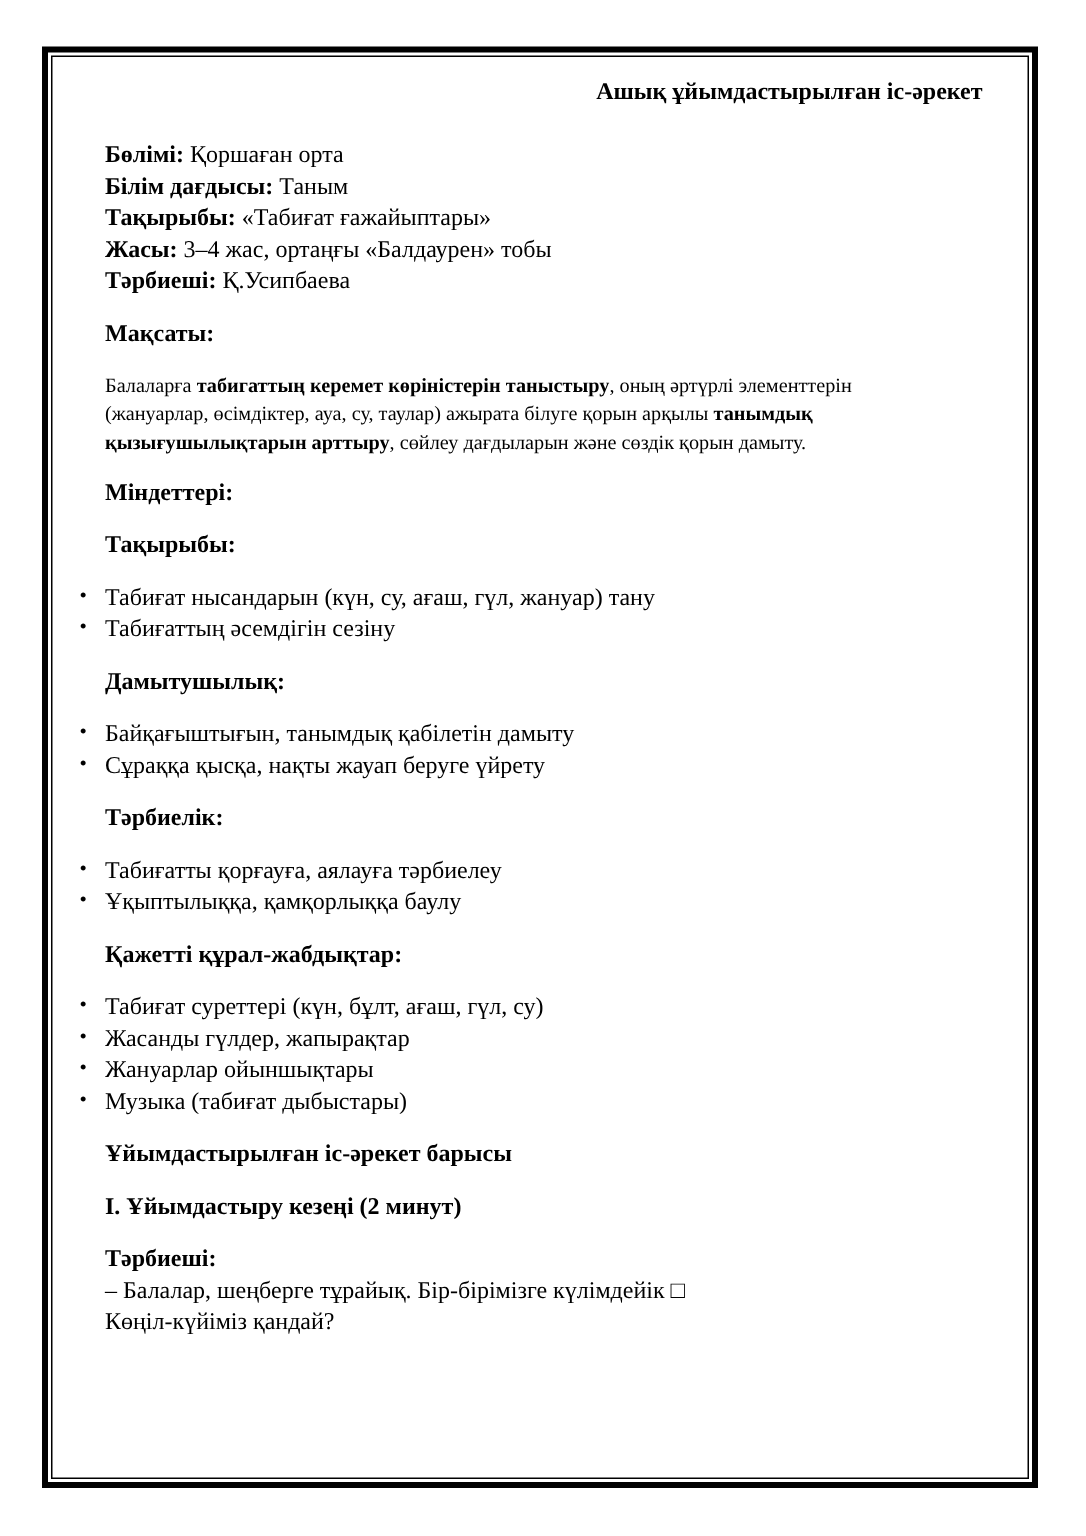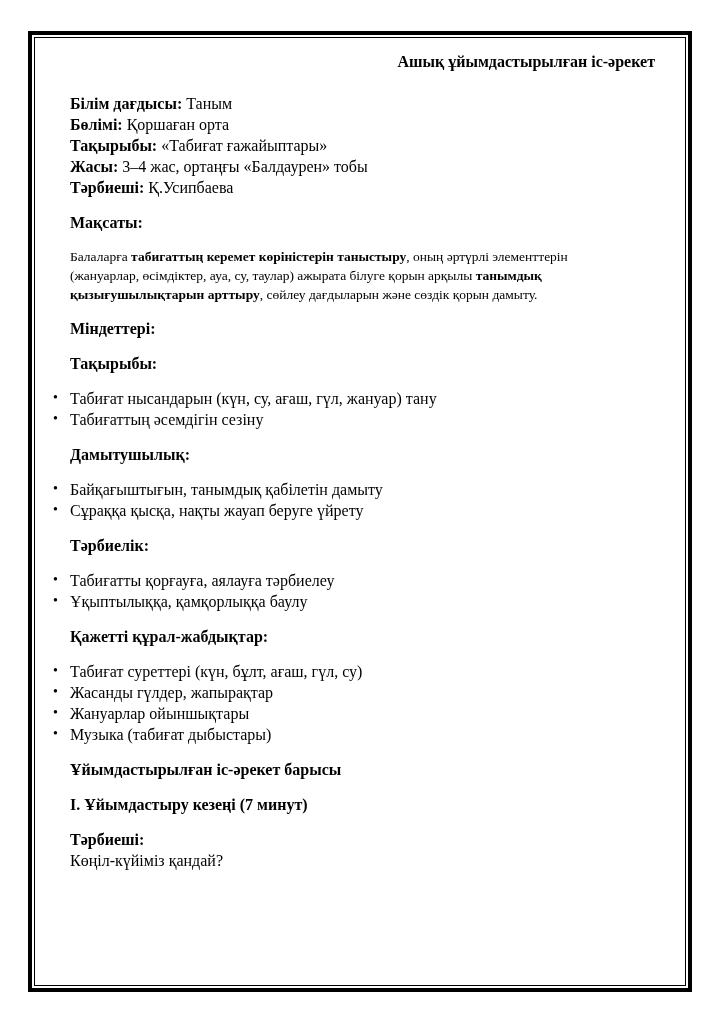--- a/index.html
+++ b/index.html
@@ -59,26 +59,26 @@
 <body>
 
 <div class="frame-outer">
   <div class="frame-inner">
     <div class="content">
 
       <div class="title b">Ашық ұйымдастырылған іс-әрекет</div>
 
       <div class="meta">
         <div class="line">
+          <span class="b">Бөлімі:</span>
+          <span>Қоршаған орта</span>
+        </div>
+        <div class="line">
           <span class="b">Білім дағдысы:</span>
           <span>Таным</span>
-        </div>
-        <div class="line">
-          <span class="b">Бөлімі:</span>
-          <span>Қоршаған орта</span>
         </div>
         <div class="line">
           <span class="b">Тақырыбы:</span>
           <span>«Табиғат ғажайыптары»</span>
         </div>
         <div class="line">
           <span class="b">Жасы:</span>
           <span>3–4 жас, ортаңғы «Балдаурен» тобы</span>
         </div>
         <div class="line">
@@ -126,22 +126,23 @@
         <ul class="bullets">
           <li><span class="marker">•</span><span>Табиғат суреттері (күн, бұлт, ағаш, гүл, су)</span></li>
           <li><span class="marker">•</span><span>Жасанды гүлдер, жапырақтар</span></li>
           <li><span class="marker">•</span><span>Жануарлар ойыншықтары</span></li>
           <li><span class="marker">•</span><span>Музыка (табиғат дыбыстары)</span></li>
         </ul>
       </div>
 
       <div class="h b">Ұйымдастырылған іс-әрекет барысы</div>
 
-      <div class="h b">I. Ұйымдастыру кезеңі (7 минут)</div>
+      <div class="h b">I. Ұйымдастыру кезеңі (2 минут)</div>
 
       <div class="dialogue">
         <div class="b">Тәрбиеші:</div>
+        <div>– Балалар, шеңберге тұрайық. Бір-бірімізге күлімдейік □</div>
         <div>Көңіл-күйіміз қандай?</div>
       </div>
 
     </div>
   </div>
 </div>
 
 </body></html>

